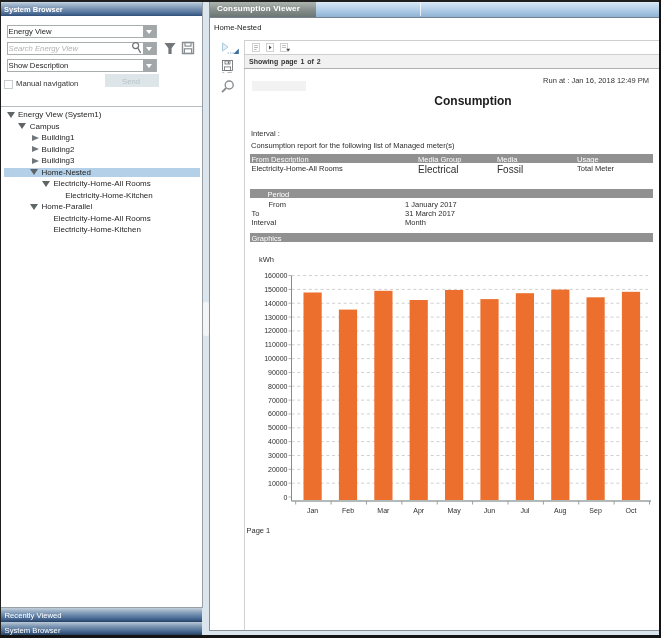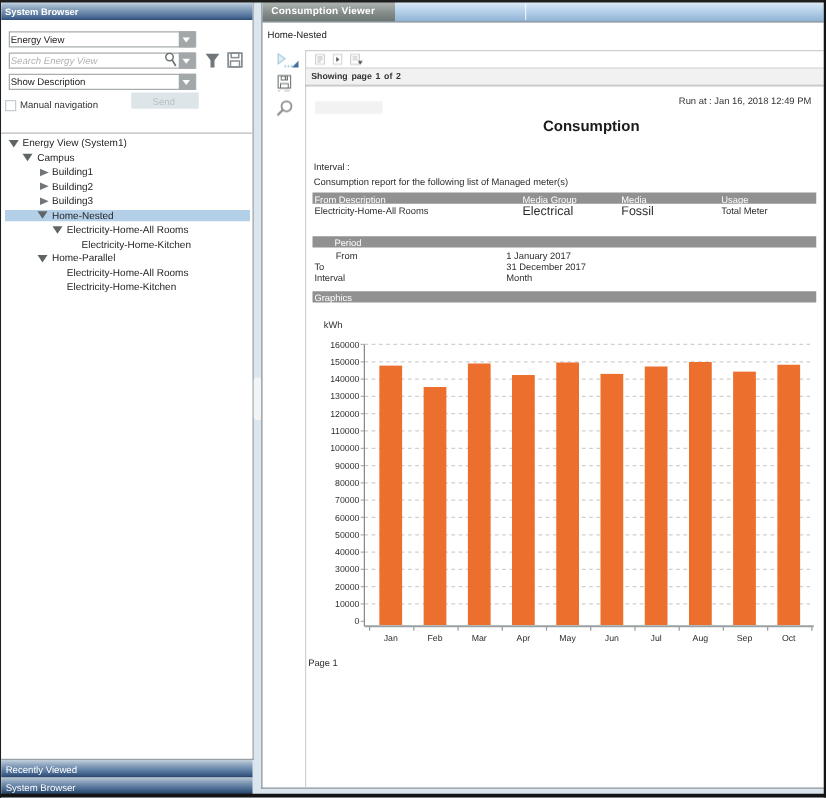--- a/index.html
+++ b/index.html
@@ -154,21 +154,21 @@
   <div class="t" style="left:251.5px;top:165px;font-size:7.5px;">Electricity-Home-All Rooms</div>
   <div class="t" style="left:418px;top:165px;font-size:10px;">Electrical</div>
   <div class="t" style="left:497px;top:165px;font-size:10px;">Fossil</div>
   <div class="t" style="left:577px;top:165px;font-size:7.5px;">Total Meter</div>
 
   <div class="a" style="left:250px;top:189px;width:403px;height:8.5px;background:#919191;"></div>
   <div class="t" style="left:251.5px;top:190.5px;font-size:7.5px;color:#fff;padding-left:16px;">Period</div>
   <div class="t" style="left:251.5px;top:200.5px;font-size:7.5px;margin-left:17px;">From</div>
   <div class="t" style="left:405px;top:200.5px;font-size:7.5px;">1 January 2017</div>
   <div class="t" style="left:251.5px;top:209.5px;font-size:7.5px;">To</div>
-  <div class="t" style="left:405px;top:209.5px;font-size:7.5px;">31 December 2017</div>
+  <div class="t" style="left:405px;top:209.5px;font-size:7.5px;">31 March 2017</div>
   <div class="t" style="left:251.5px;top:218.5px;font-size:7.5px;">Interval</div>
   <div class="t" style="left:405px;top:218.5px;font-size:7.5px;">Month</div>
 
   <div class="a" style="left:250px;top:233px;width:403px;height:8.5px;background:#919191;"></div>
   <div class="t" style="left:251.5px;top:234.5px;font-size:7.5px;color:#fff;">Graphics</div>
 
   <div class="t" style="left:259px;top:256px;font-size:7.5px;">kWh</div>
 
   <svg id="chart" class="a" style="left:250px;top:252px;transform:translateZ(0);" width="408" height="268" viewBox="0 0 408 268">
       <line x1="38.5" y1="245" x2="41.5" y2="245" stroke="#b3b3b3" stroke-width="1"></line>

